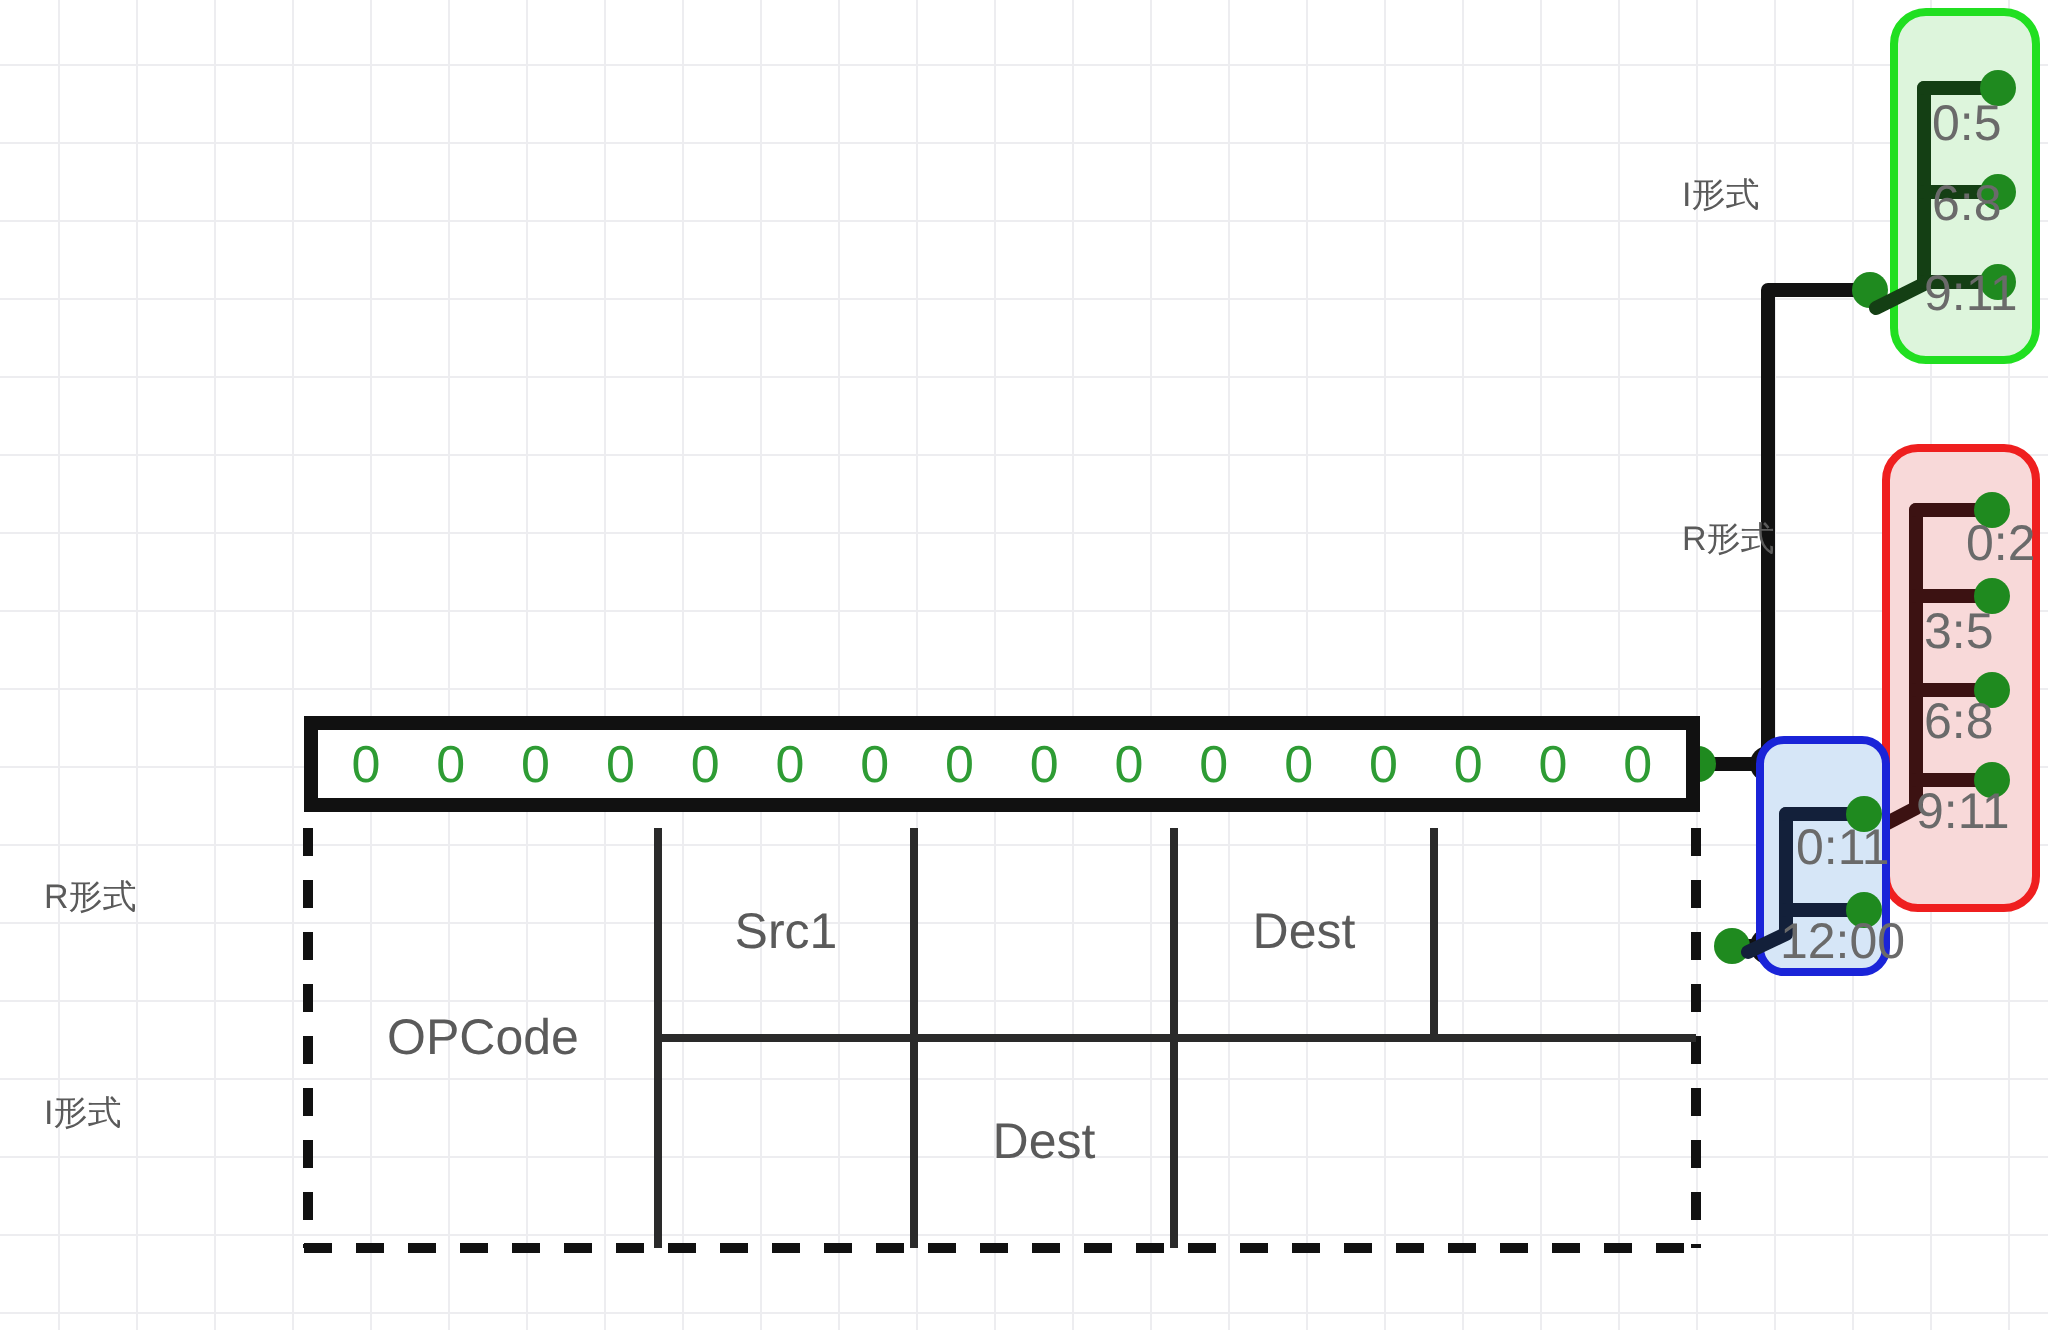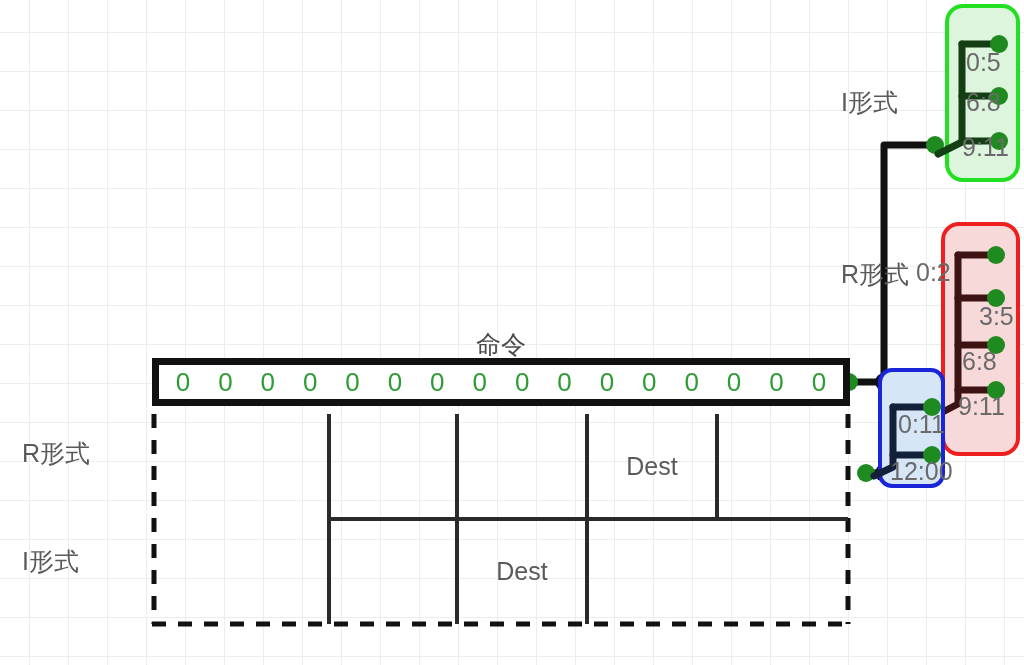--- a/index.html
+++ b/index.html
@@ -53,21 +53,21 @@
   #instr-title {
     left: 152px; top: 328px;
     width: 698px;
     text-align: center;
     font-size: 25px;
     color: #4a4a4a;
   }
 
   
   .side-label {
-    font-size: 25px;
+    font-size: 17px;
     color: #5a5a5a;
     white-space: nowrap;
   }
   #label-r-left { left: 22px; top: 437px; }
   #label-i-left { left: 22px; top: 545px; }
   #label-i-right { left: 841px; top: 86px; }
   #label-r-right { left: 841px; top: 258px; }
 
   
   #field-table {
@@ -161,37 +161,36 @@
     <path d="M958,255 L994,255" stroke="#3c1212" stroke-width="7" fill="none" stroke-linecap="round"></path>
     <path d="M958,298 L994,298" stroke="#3c1212" stroke-width="7" fill="none" stroke-linecap="round"></path>
     <path d="M958,345 L994,345" stroke="#3c1212" stroke-width="7" fill="none" stroke-linecap="round"></path>
     <path d="M958,390 L994,390" stroke="#3c1212" stroke-width="7" fill="none" stroke-linecap="round"></path>
     <circle cx="996" cy="255" r="9" fill="#1f8a1f"></circle>
     <circle cx="996" cy="298" r="9" fill="#1f8a1f"></circle>
     <circle cx="996" cy="345" r="9" fill="#1f8a1f"></circle>
     <circle cx="996" cy="390" r="9" fill="#1f8a1f"></circle>
     <circle cx="935" cy="404" r="9" fill="#1f8a1f"></circle>
   </svg>
-  <div class="range-label" style="left:916px; top:258px;">0:2</div>
-  <div class="range-label" style="left:962px; top:302px;padding-left:17px;">3:5</div>
+  <div class="range-label" style="left:983px; top:258px;">0:2</div>
+  <div class="range-label" style="left:962px; top:302px;">3:5</div>
   <div class="range-label" style="left:962px; top:347px;">6:8</div>
   <div class="range-label" style="left:958px; top:392px;">9:11</div>
 
   <div class="group-box" id="box-imm"></div>
   <svg class="layer">
     <path d="M893,407 L893,467 L874,476" stroke="#13203a" stroke-width="7" fill="none" stroke-linejoin="round" stroke-linecap="round"></path>
     <path d="M893,407 L928,407" stroke="#13203a" stroke-width="7" fill="none" stroke-linecap="round"></path>
     <path d="M893,455 L928,455" stroke="#13203a" stroke-width="7" fill="none" stroke-linecap="round"></path>
     <circle cx="932" cy="407" r="9" fill="#1f8a1f"></circle>
     <circle cx="932" cy="455" r="9" fill="#1f8a1f"></circle>
   </svg>
   <div class="range-label" style="left:898px; top:410px;">0:11</div>
   <div class="range-label" style="left:890px; top:457px;">12:00</div>
 
-  <div class="abs" id="instr-title">命令</div>
 
   <div class="abs" id="instr-bar">
       <div class="bit-cell">0</div>
       <div class="bit-cell">0</div>
       <div class="bit-cell">0</div>
       <div class="bit-cell">0</div>
       <div class="bit-cell">0</div>
       <div class="bit-cell">0</div>
       <div class="bit-cell">0</div>
       <div class="bit-cell">0</div>
@@ -223,20 +222,22 @@
 
       <path d="M305,0 L305,210" stroke="#2a2a2a" stroke-width="4" fill="none"></path>
 
       <path d="M435,0 L435,210" stroke="#2a2a2a" stroke-width="4" fill="none"></path>
 
       <path d="M565,0 L565,105" stroke="#2a2a2a" stroke-width="4" fill="none"></path>
 
       <path d="M177,105 L696,105" stroke="#2a2a2a" stroke-width="4" fill="none"></path>
     </svg>
 
-
+    <div class="cellbox" style="left:2px; top:0px; width:175px; height:210px;">OPCode</div>
+
+    <div class="cellbox" style="left:177px; top:0px; width:128px; height:105px;">Src1</div>
     <div class="cellbox" style="left:435px; top:0px; width:130px; height:105px;">Dest</div>
     <div class="cellbox" style="left:565px; top:0px; width:131px; height:105px;"></div>
 
     <div class="cellbox" style="left:305px; top:105px; width:130px; height:105px;">Dest</div>
   </div>
 
 </div>
 
 </body></html>

